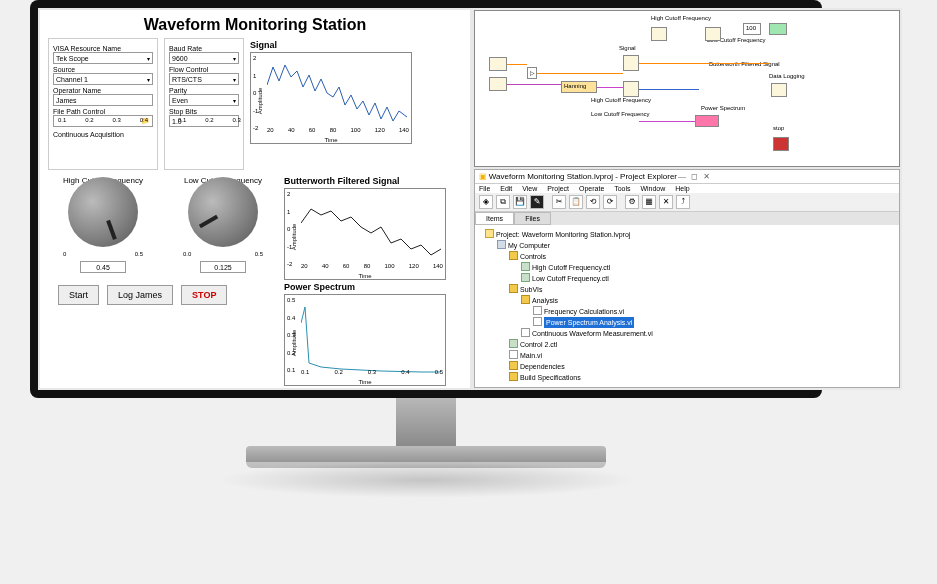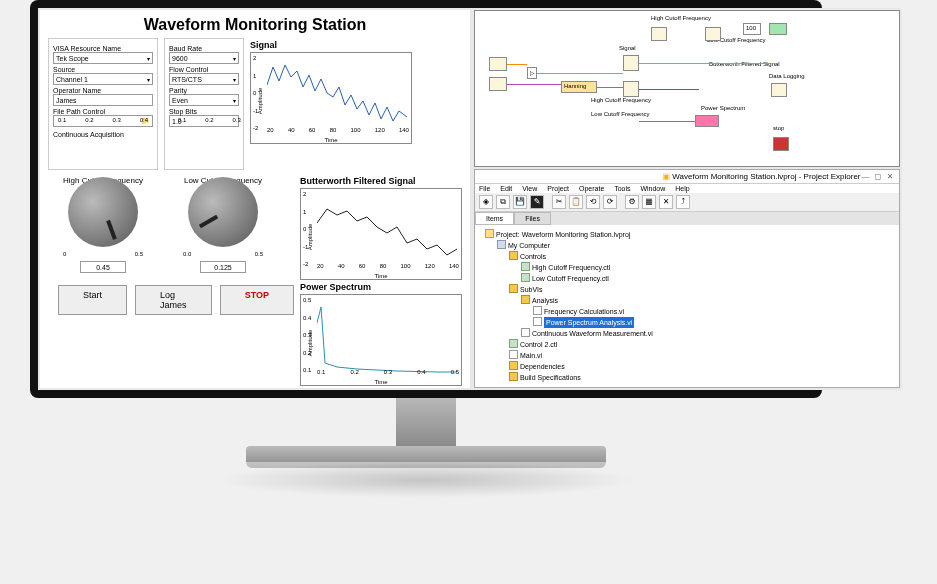--- a/index.html
+++ b/index.html
@@ -35,33 +35,33 @@
   .knob-title { font-size: 8px; margin-bottom: 2px; }
   .knob { width: 70px; height: 70px; border-radius: 50%; background: radial-gradient(circle at 35% 35%, #bbb, #555); margin: 4px auto; position: relative; }
   .knob::after { content: ""; position: absolute; width: 4px; height: 20px; background: #222; left: 50%; top: 6px; transform-origin: 50% 29px; }
   .k1::after { transform: rotate(160deg); }
   .k2::after { transform: rotate(-120deg); }
   .scale { font-size: 6px; display: flex; justify-content: space-between; width: 90px; margin: -70px auto 54px; }
   .scale2 { font-size: 6px; display: flex; justify-content: space-between; width: 80px; margin: 0 auto; }
   .knob-val { border: 1px solid #999; width: 46px; margin: 4px auto 0; font-size: 7px; height: 12px; line-height: 12px; }
 
   .btns { display: flex; gap: 8px; margin-top: 12px; justify-content: flex-start; padding-left: 10px; }
-  .btn { border: 1px solid #999; padding: 4px 24px; font-size: 9px; background: #eee; }
+  .btn { border: 1px solid #999; padding: 4px 10px; font-size: 9px; background: #eee; }
   .btn.stop { color: #c00; font-weight: bold; }
 
   
   .right { flex: 1; display: flex; flex-direction: column; gap: 2px; }
   .diagram { background: #fff; border: 1px solid #888; height: 170px; position: relative; font-size: 6px; padding: 4px; }
   .node { position: absolute; border: 1px solid #888; background: #fcf7dc; padding: 1px 2px; font-size: 6px; }
   .nd-lbl { position: absolute; font-size: 6px; }
   .wire { position: absolute; height: 1px; }
   .wire.o { background: #f80; } .wire.p { background: #b4b; } .wire.m { background: #c4c; } .wire.b { background: #36c; }
 
   .explorer { background: #f4f4f4; border: 1px solid #aaa; flex: 1; display: flex; flex-direction: column; font-size: 8px; }
-  .exp-title { background: #fff; border-bottom: 1px solid #ccc; padding: 2px 4px; display: flex; justify-content: flex-end; align-items: center; }
+  .exp-title { background: #fff; border-bottom: 1px solid #ccc; padding: 2px 4px; display: flex; justify-content: flex-start; align-items: center; }
   .win-btns span { display: inline-block; width: 10px; text-align: center; color: #666; }
   .menu { background: #fff; padding: 1px 4px; font-size: 7px; }
   .menu span { margin-right: 8px; }
   .toolbar { background: #f0f0f0; padding: 2px 4px; display: flex; gap: 3px; border-bottom: 1px solid #ccc; }
   .tool { width: 14px; height: 14px; border: 1px solid #bbb; background: #fff; font-size: 8px; text-align: center; line-height: 12px; }
   .tabs { display: flex; font-size: 7px; background: #e4e4e4; }
   .tab { padding: 2px 10px; border: 1px solid #bbb; background: #fff; }
   .tab.off { background: #ddd; }
   .tree { padding: 4px 6px; font-size: 7px; line-height: 11px; background: #fff; flex: 1; }
   .tree div { white-space: nowrap; }

